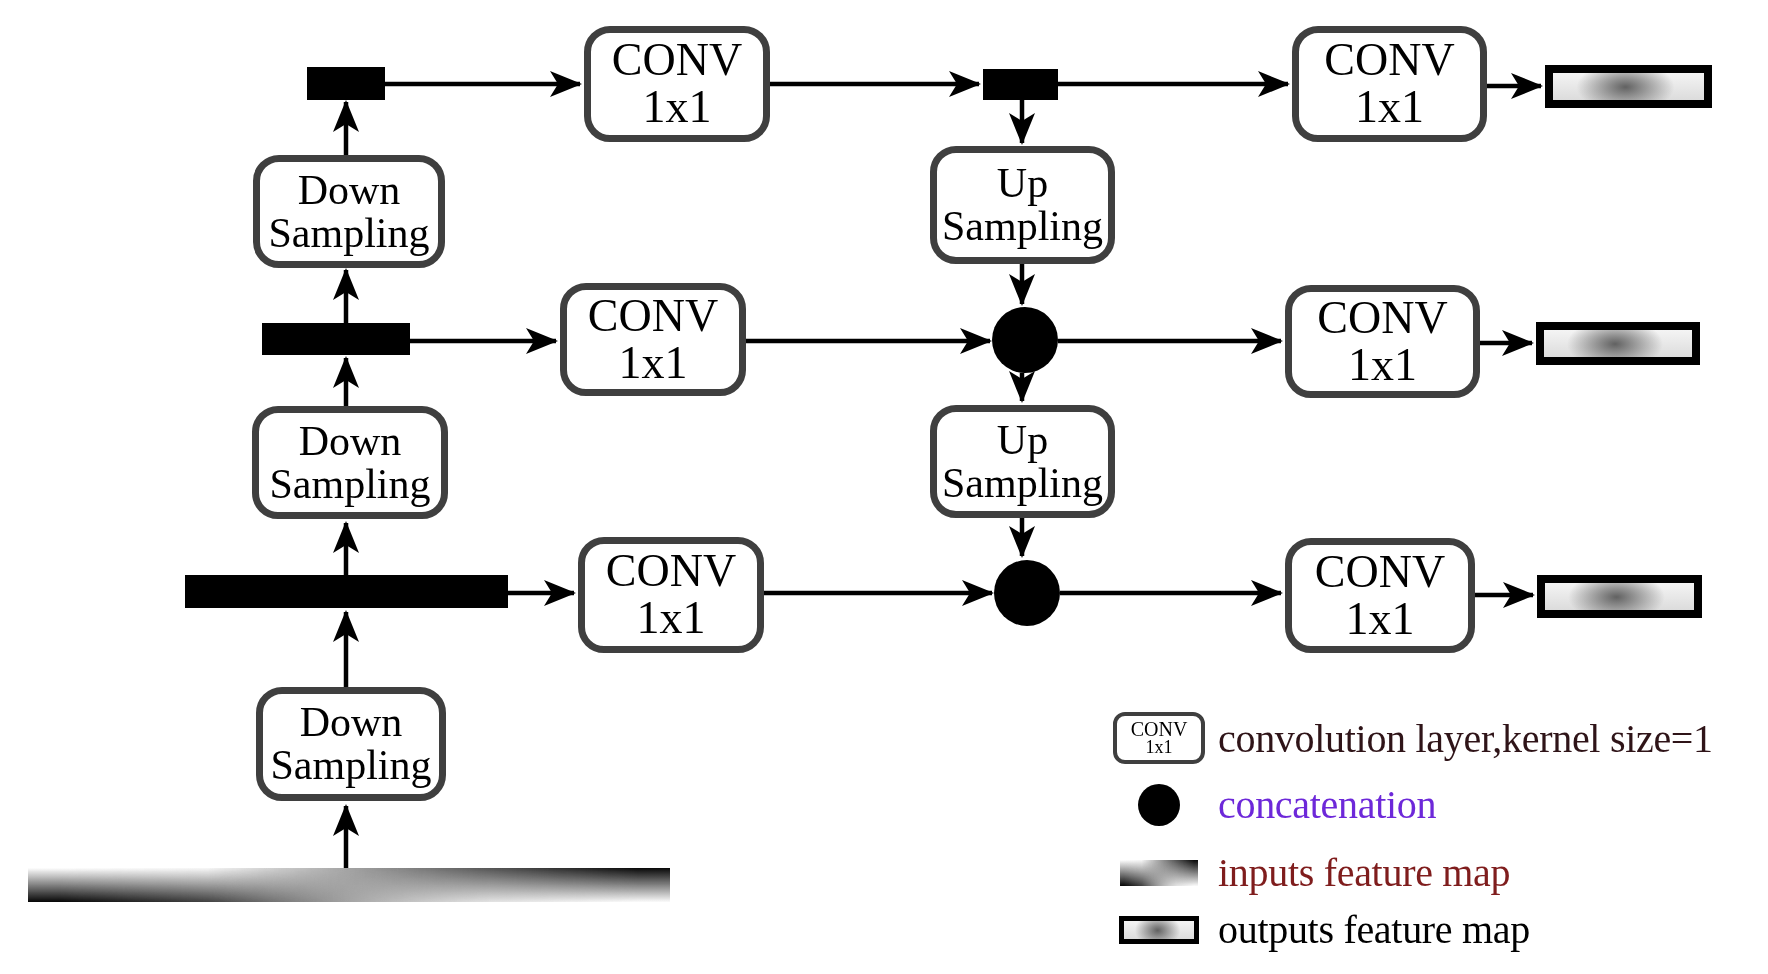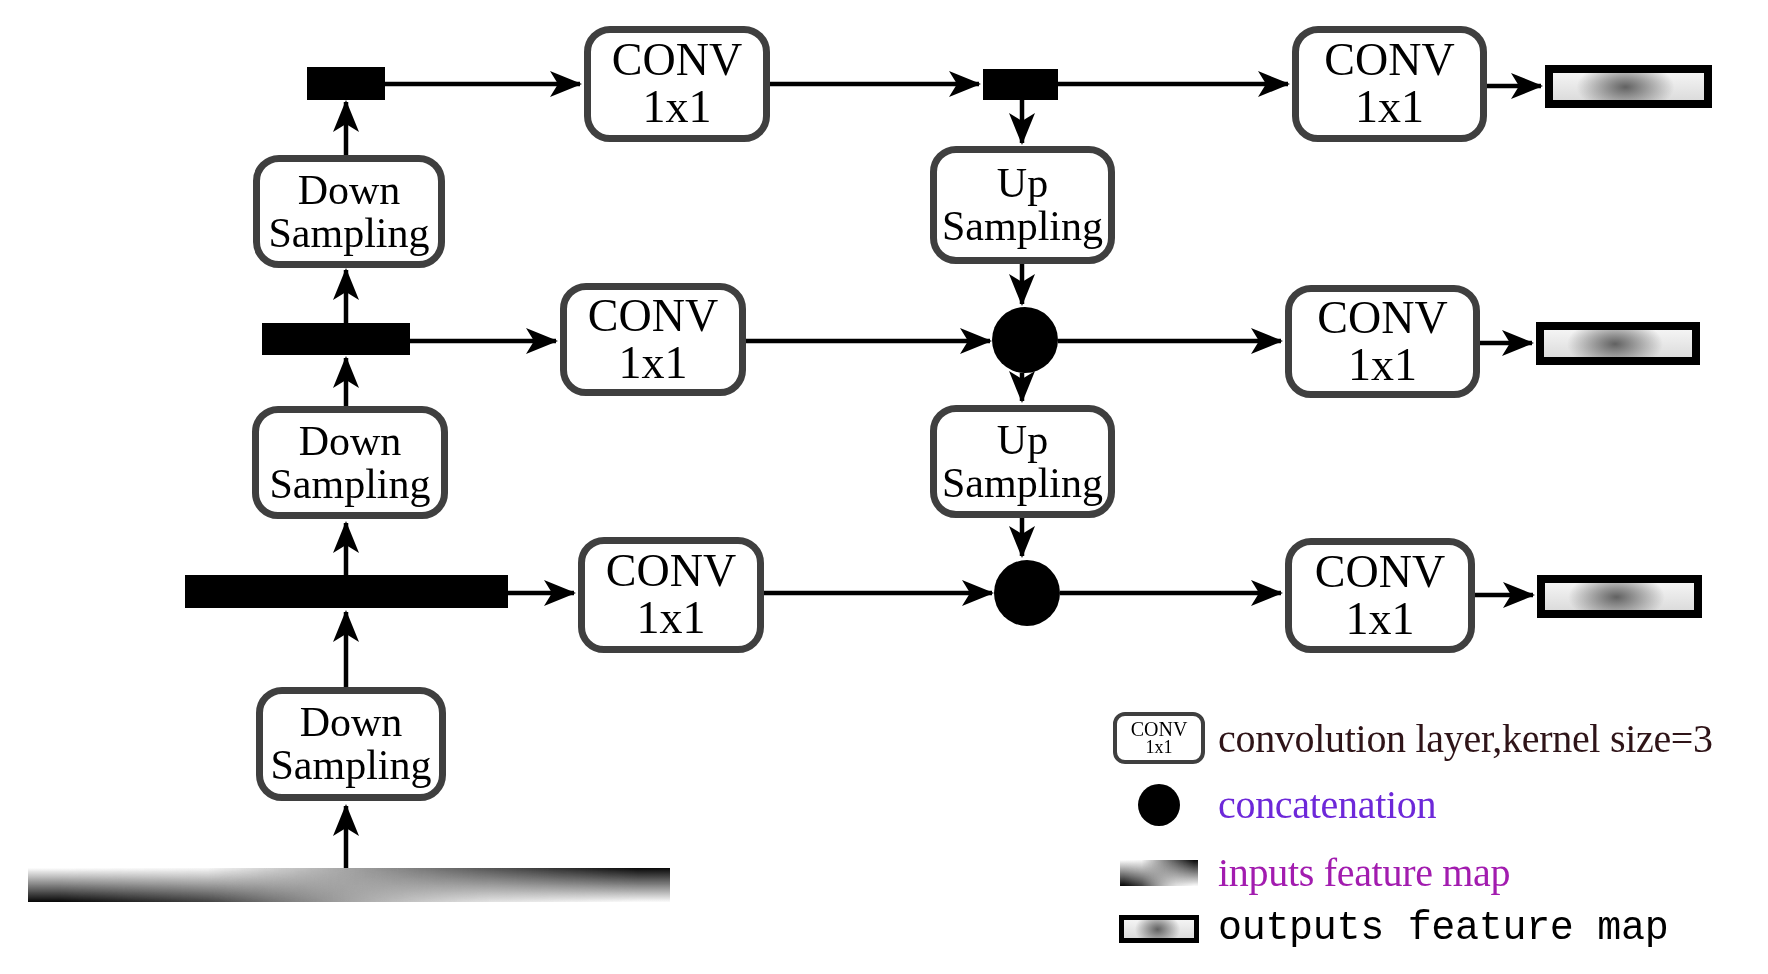--- a/index.html
+++ b/index.html
@@ -188,38 +188,38 @@
 
   <div>
 
     <div class="legend-row" style="left:1100px;top:712px">
       <span class="legend-swatch-slot">
         <span class="legend-convbox">
           <span>CONV</span>
           <span class="s2">1x1</span>
         </span>
       </span>
-      <span class="legend-label" style="color: rgb(47, 20, 24);">convolution layer,kernel size=3</span>
+      <span class="legend-label" style="color: rgb(47, 20, 24);">convolution layer,kernel size=1</span>
     </div>
 
     <div class="legend-row" style="left:1100px;top:781px">
       <span class="legend-swatch-slot">
         <span class="legend-dot"></span>
       </span>
       <span class="legend-label" style="color: #6d28d9;">concatenation</span>
     </div>
 
     <div class="legend-row" style="left:1100px;top:849px">
       <span class="legend-swatch-slot">
         <span class="inbar legend-inbar" style="position:relative"></span>
       </span>
-      <span class="legend-label" style="color: #a21caf;">inputs feature map</span>
+      <span class="legend-label" style="color: #7f1d1d;">inputs feature map</span>
     </div>
 
     <div class="legend-row" style="left:1100px;top:906px">
       <span class="legend-swatch-slot">
         <span class="outbar legend-outbar" style="position:relative"></span>
       </span>
-      <span class="legend-label" style="color: rgb(0, 0, 0); font-family: Liberation Mono, monospace;">outputs feature map</span>
+      <span class="legend-label" style="color: rgb(0, 0, 0);">outputs feature map</span>
     </div>
 
   </div>
 </div>
 
 </body></html>

